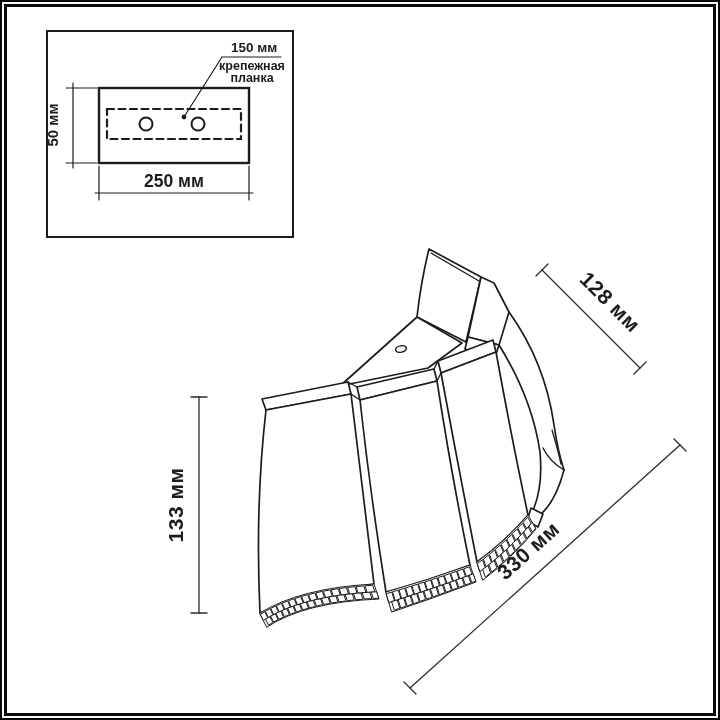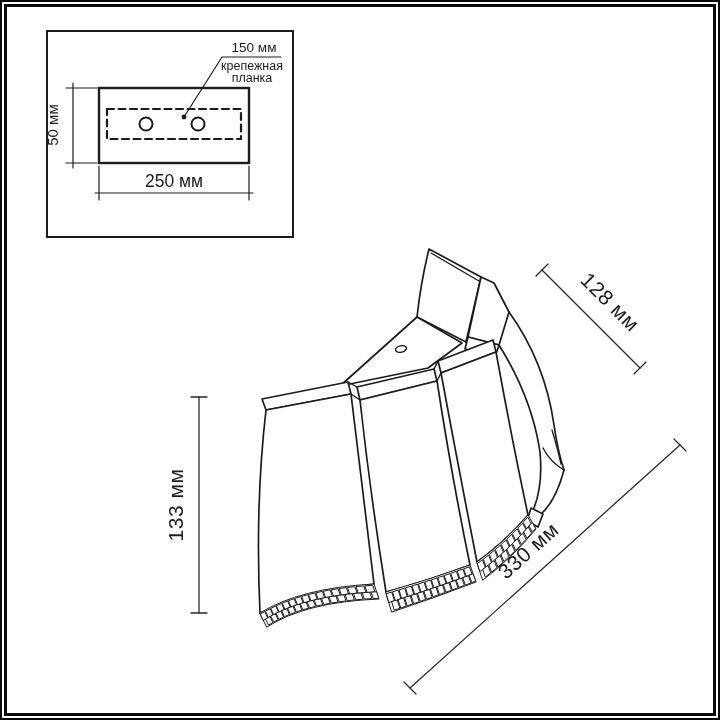--- a/index.html
+++ b/index.html
@@ -1,18 +1,18 @@
 <!DOCTYPE html>
 <html><head>
 <meta charset="utf-8">
 <style>
   html,body{margin:0;padding:0;background:#e8e8e8;}
   .canvas{
     position:relative;width:720px;height:720px;background:#fff;
-    font-family:"Liberation Sans",sans-serif;overflow:hidden;
+    font-family:"Liberation Sans",sans-serif;overflow:hidden;font-weight:bold;
   }
   .frame-outer{position:absolute;inset:0;border:2px solid #0a0a0a;pointer-events:none;}
   .frame-inner{position:absolute;inset:4px;border:3px solid #0a0a0a;pointer-events:none;}
   svg{position:absolute;left:0;top:0;}
   svg text{fill:#1c1c1c;}
   .dim-big{font-size:21px;letter-spacing:0.5px;}
   .dim-mid{font-size:17.5px;}
   .dim-small{font-size:15px;}
   .lbl-150{font-size:13.5px;}
   .lbl-note{font-size:12.5px;}

